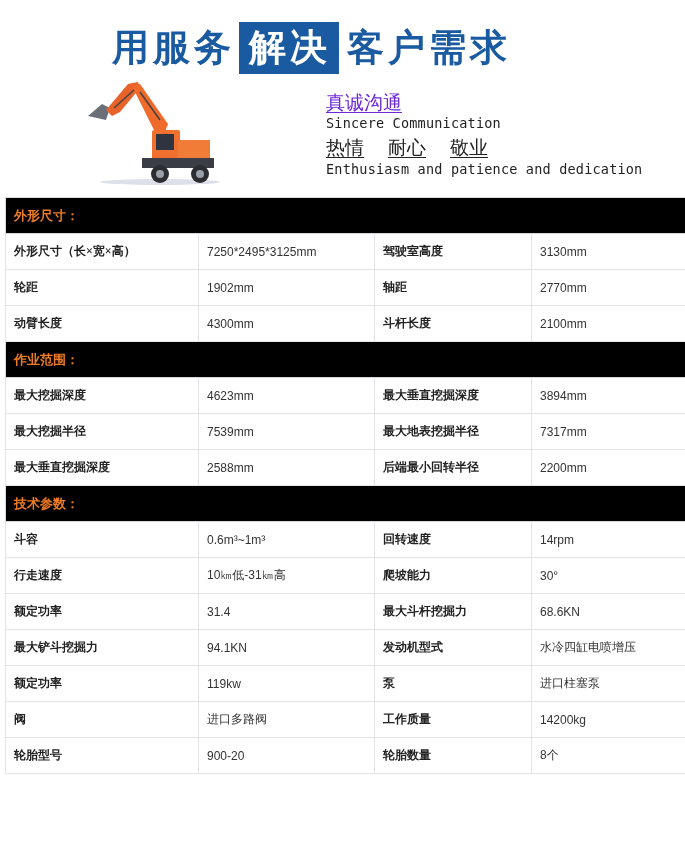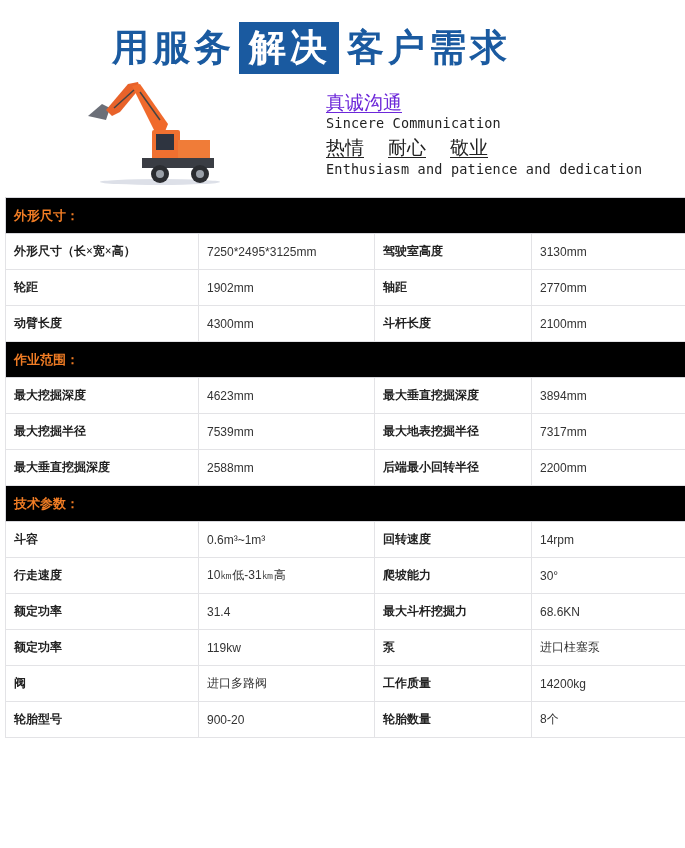--- a/index.html
+++ b/index.html
@@ -128,20 +128,26 @@
         <td class="label">爬坡能力</td>
         <td class="value">30°</td>
       </tr>
       <tr>
         <td class="label">额定功率</td>
         <td class="value">31.4</td>
         <td class="label">最大斗杆挖掘力</td>
         <td class="value">68.6KN</td>
       </tr>
       <tr>
+        <td class="label">最大铲斗挖掘力</td>
+        <td class="value">94.1KN</td>
+        <td class="label">发动机型式</td>
+        <td class="value">水冷四缸电喷增压</td>
+      </tr>
+      <tr>
         <td class="label">额定功率</td>
         <td class="value">119kw</td>
         <td class="label">泵</td>
         <td class="value">进口柱塞泵</td>
       </tr>
       <tr>
         <td class="label">阀</td>
         <td class="value">进口多路阀</td>
         <td class="label">工作质量</td>
         <td class="value">14200kg</td>

